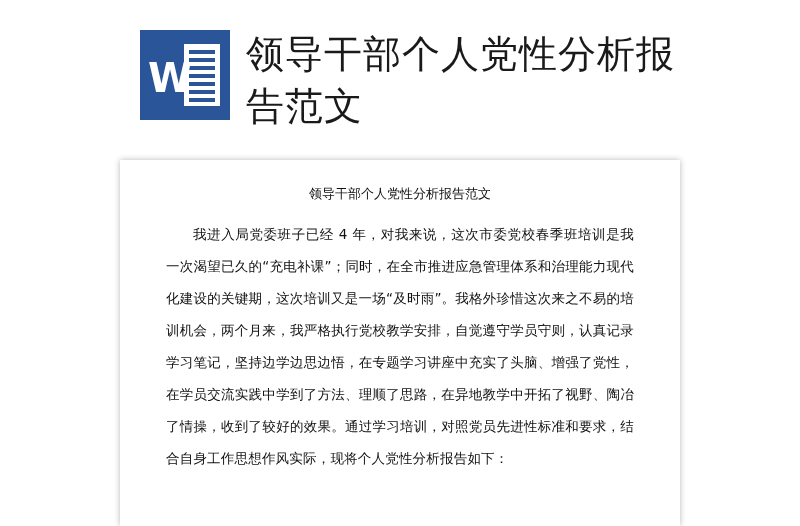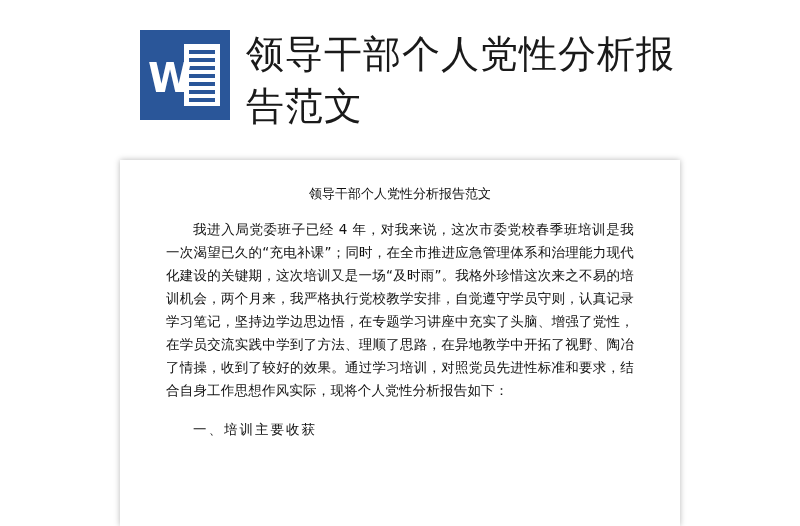--- a/index.html
+++ b/index.html
@@ -71,21 +71,21 @@
   .doc-title {
     text-align: center;
     font-size: 13px;
     line-height: 20px;
     color: #111111;
     font-family: "DejaVu Sans", sans-serif;
     margin-bottom: 14px;
   }
   .doc-para {
     font-size: 13.5px;
-    line-height: 23px;
+    line-height: 32px;
     color: #111111;
     text-align: justify;
     text-indent: 2em;
     font-family: "DejaVu Sans", sans-serif;
     letter-spacing: 0.2px;
     margin: 0;
   }
   .doc-heading {
     margin-top: 12px;
     font-size: 13.5px;
@@ -116,17 +116,16 @@
       </g>
       <text x="8" y="62" font-family="DejaVu Sans, sans-serif" font-size="40" font-weight="bold" fill="#ffffff">W</text>
     </svg>
     <div class="title-text">领导干部个人党性分析报告范文</div>
   </div>
 
   <div class="doc-sheet">
     <div class="doc-inner">
       <div class="doc-title">领导干部个人党性分析报告范文</div>
       <p class="doc-para">我进入局党委班子已经 4 年，对我来说，这次市委党校春季班培训是我一次渴望已久的“充电补课”；同时，在全市推进应急管理体系和治理能力现代化建设的关键期，这次培训又是一场“及时雨”。我格外珍惜这次来之不易的培训机会，两个月来，我严格执行党校教学安排，自觉遵守学员守则，认真记录学习笔记，坚持边学边思边悟，在专题学习讲座中充实了头脑、增强了党性，在学员交流实践中学到了方法、理顺了思路，在异地教学中开拓了视野、陶冶了情操，收到了较好的效果。通过学习培训，对照党员先进性标准和要求，结合自身工作思想作风实际，现将个人党性分析报告如下：</p>
-      <div class="doc-heading">一、培训主要收获</div>
     </div>
   </div>
 
 </div>
 
 </body></html>

